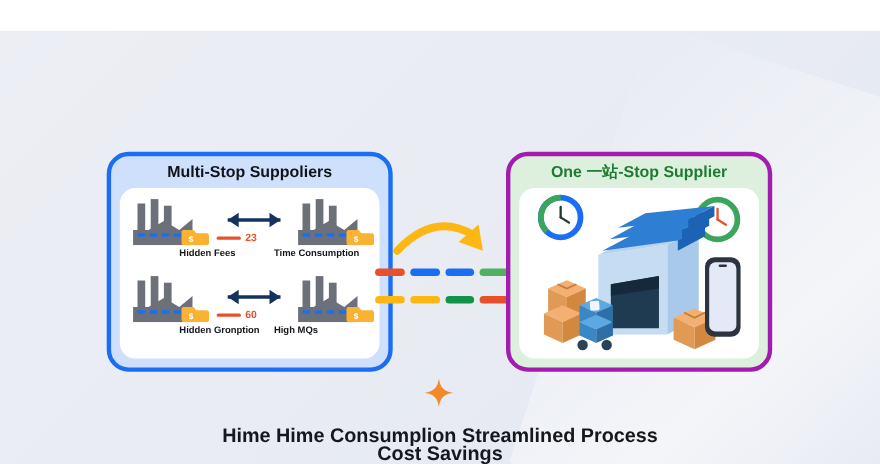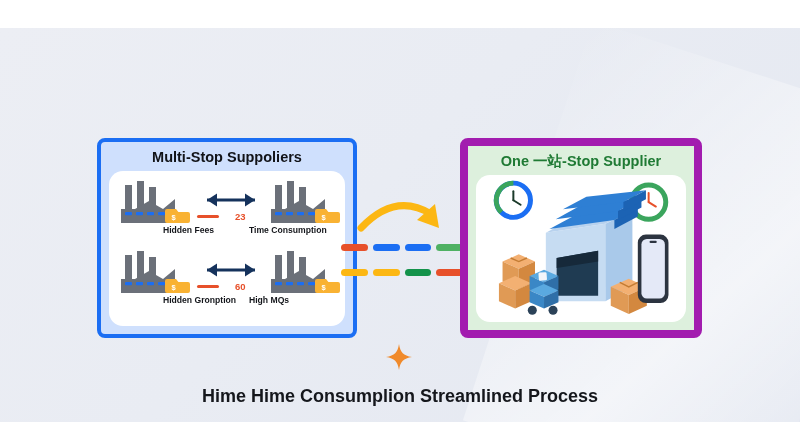--- a/index.html
+++ b/index.html
@@ -30,31 +30,31 @@
   .title {
     position: absolute; left: 0; top: 46px; width: 800px;
     text-align: center;
     font-size: 27px; font-weight: bold; color: #101114;
     letter-spacing: -0.4px;
   }
 
   
   .panel {
     position: absolute;
-    border-radius: 8px;
+    border-radius: 20px;
     overflow: hidden;
   }
   .panel-left {
     left: 97px; top: 138px; width: 260px; height: 200px;
     border: 4px solid #1b6ef3;
     background: #cfe0fd;
   }
   .panel-right {
     left: 460px; top: 138px; width: 242px; height: 200px;
-    border: 8px solid #a21caf;
+    border: 4px solid #a21caf;
     background: #ddf0dd;
   }
   .panel-head {
     position: absolute; left: 0; top: 0; width: 100%;
     height: 30px; line-height: 30px;
     text-align: center;
     font-size: 14.5px; font-weight: bold;
   }
   .panel-left .panel-head { color: #111318; }
   .panel-right .panel-head { color: #1f7a34; }
@@ -80,21 +80,21 @@
     white-space: nowrap;
   }
   .cmp-label.l-left  { left: 10px; margin-left: 44px; }
   .cmp-label.l-right { left: 140px; }
 
   .arrow-wrap {
     position: absolute; left: 84px; top: 8px; width: 76px; height: 30px;
   }
   .metric {
     position: absolute; left: 88px; top: 34px;
-    display: flex; align-items: center; gap: 16px;
+    display: flex; align-items: center; gap: 4px;
   }
   .metric .bar {
     display: block; width: 22px; height: 2.6px;
     background: #e7502a; border-radius: 2px;
   }
   .metric .num {
     font-size: 9.5px; font-weight: bold; color: #e7502a;
   }
 
   
@@ -329,15 +329,16 @@
   </div>
 
   <div class="spark">
     <svg viewBox="0 0 26 26" width="26" height="26">
       <path d="M13 0 C14.4 8.6 17.4 11.6 26 13 C17.4 14.4 14.4 17.4 13 26 C11.6 17.4 8.6 14.4 0 13 C8.6 11.6 11.6 8.6 13 0 Z" fill="#f08a2b"></path>
     </svg>
   </div>
 
   <div class="bottom-text">
     <div>Hime Hime Consumplion  Streamlined Process</div>
+    <div>Cost Savings</div>
   </div>
 
 </div>
 
 </body></html>

